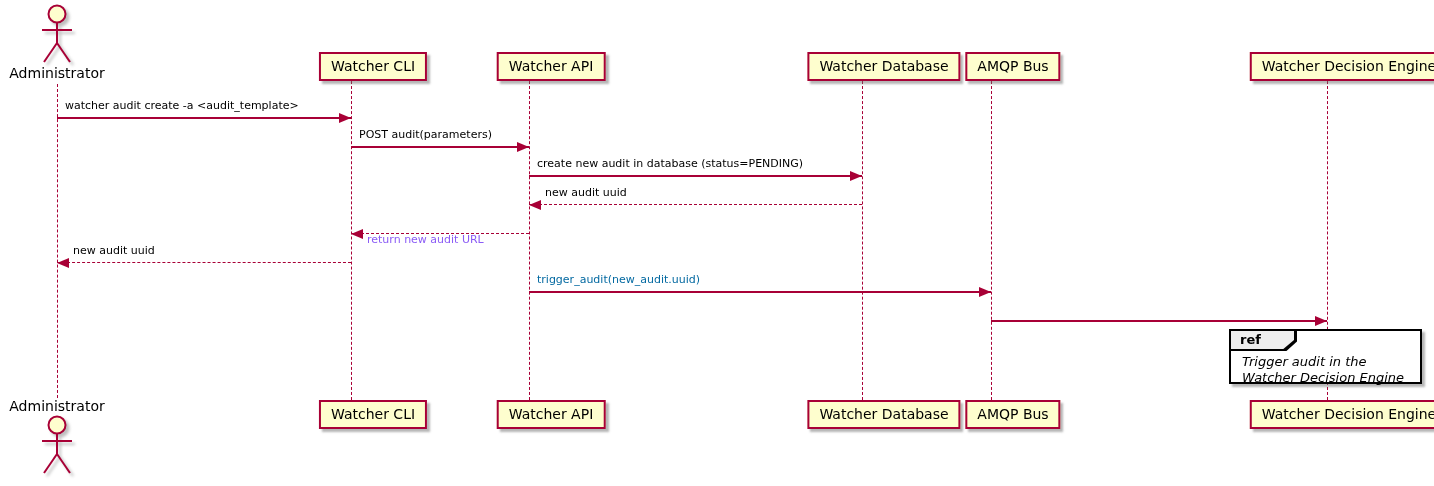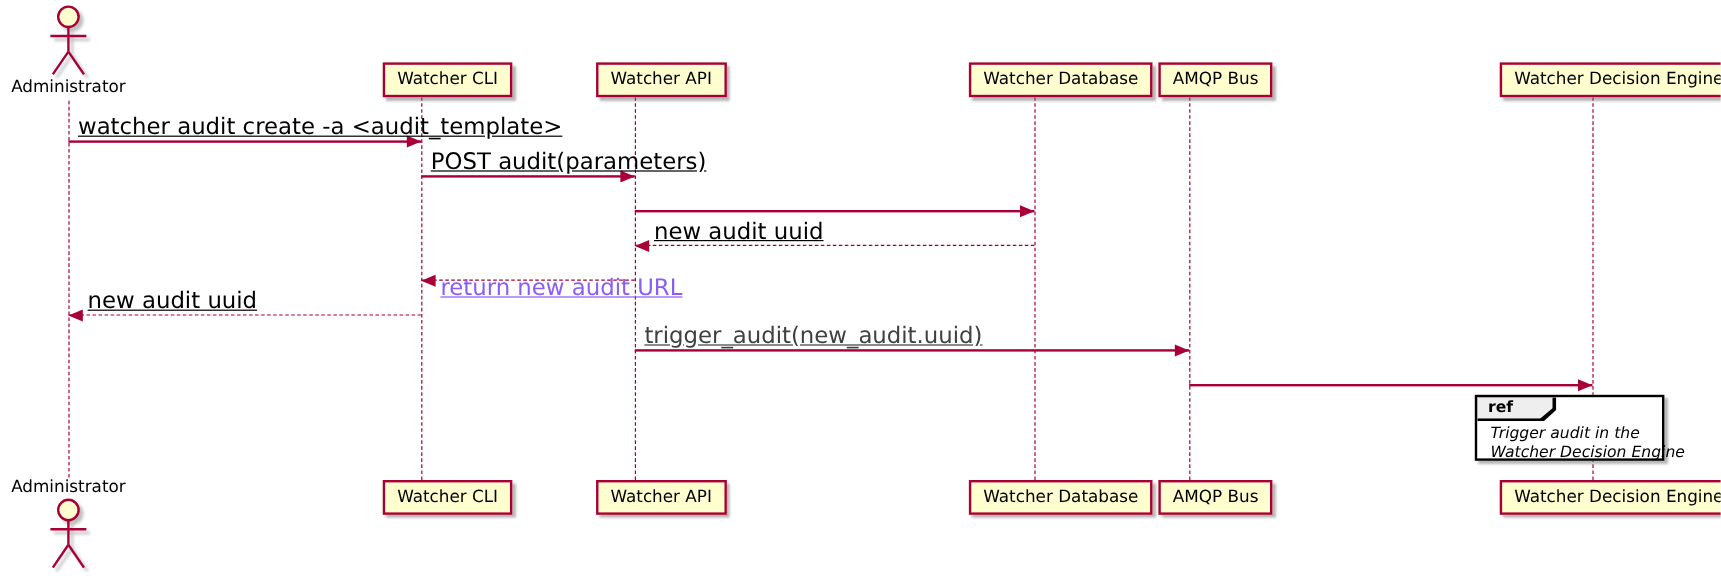--- a/index.html
+++ b/index.html
@@ -38,25 +38,24 @@
     position: absolute;
     width: 0; height: 0;
     border-top: 5px solid transparent;
     border-bottom: 5px solid transparent;
     z-index: 2;
   }
   .arrow-head.right { border-left: 12px solid; }
   .arrow-head.left  { border-right: 12px solid; }
   .msg-label {
     position: absolute;
-    font-size: 19px;
+    font-size: 11px;
     line-height: 16px;
     white-space: nowrap;
     z-index: 2;
-    text-decoration: underline;
   }
   .actor-label {
     position: absolute;
     transform: translateX(-50%);
     font-size: 14px;
     line-height: 15px;
     white-space: nowrap;
     z-index: 3;
   }
   .actor-svg {
@@ -132,35 +131,36 @@
     <div class="pbox" style="left: 1327px; top: 52px; background: rgb(254, 254, 206); border-color: rgb(168, 0, 54); color: rgb(0, 0, 0);">Watcher Decision Engine</div>
     <div class="pbox" style="left: 1327px; top: 400px; background: rgb(254, 254, 206); border-color: rgb(168, 0, 54); color: rgb(0, 0, 0);">Watcher Decision Engine</div>
     <div class="msg-line solid" style="left: 57px; top: 117px; width: 294px; background: rgb(168, 0, 54);"></div>
     <div class="arrow-head right" style="top: 113px; left: 339px; border-left-color: rgb(168, 0, 54);"></div>
     <div class="msg-label" style="left: 65px; top: 98px; color: rgb(0, 0, 0);">watcher audit create -a &lt;audit_template&gt;</div>
     <div class="msg-line solid" style="left: 351px; top: 146px; width: 178px; background: rgb(168, 0, 54);"></div>
     <div class="arrow-head right" style="top: 142px; left: 517px; border-left-color: rgb(168, 0, 54);"></div>
     <div class="msg-label" style="left: 359px; top: 127px; color: rgb(0, 0, 0);">POST audit(parameters)</div>
     <div class="msg-line solid" style="left: 529px; top: 175px; width: 333px; background: rgb(168, 0, 54);"></div>
     <div class="arrow-head right" style="top: 171px; left: 850px; border-left-color: rgb(168, 0, 54);"></div>
+    <div class="msg-label" style="left: 537px; top: 156px; color: rgb(0, 0, 0);">create new audit in database (status=PENDING)</div>
     <div class="msg-line dashed" style="left: 529px; top: 204px; width: 333px; border-top-color: rgb(168, 0, 54);"></div>
     <div class="arrow-head left" style="top: 200px; left: 529px; border-right-color: rgb(168, 0, 54);"></div>
     <div class="msg-label" style="left: 545px; top: 185px; color: rgb(0, 0, 0);">new audit uuid</div>
     <div class="msg-line dashed" style="left: 351px; top: 233px; width: 178px; border-top-color: rgb(168, 0, 54);"></div>
     <div class="arrow-head left" style="top: 229px; left: 351px; border-right-color: rgb(168, 0, 54);"></div>
     <div class="msg-label" style="left: 367px; top: 232px; color: #8b5cf6;">return new audit URL</div>
     <div class="msg-line dashed" style="left: 57px; top: 262px; width: 294px; border-top-color: rgb(168, 0, 54);"></div>
     <div class="arrow-head left" style="top: 258px; left: 57px; border-right-color: rgb(168, 0, 54);"></div>
     <div class="msg-label" style="left: 73px; top: 243px; color: rgb(0, 0, 0);">new audit uuid</div>
     <div class="msg-line solid" style="left: 529px; top: 291px; width: 462px; background: rgb(168, 0, 54);"></div>
     <div class="arrow-head right" style="top: 287px; left: 979px; border-left-color: rgb(168, 0, 54);"></div>
-    <div class="msg-label" style="left: 537px; top: 272px; color: #404040;">trigger_audit(new_audit.uuid)</div>
+    <div class="msg-label" style="left: 537px; top: 272px; color: #0369a1;">trigger_audit(new_audit.uuid)</div>
     <div class="msg-line solid" style="left: 991px; top: 320px; width: 336px; background: rgb(168, 0, 54);"></div>
     <div class="arrow-head right" style="top: 316px; left: 1315px; border-left-color: rgb(168, 0, 54);"></div>
-    <div class="ref-box" style="left: 1229px; top: 329px; width: 158px; height: 55px; background: rgb(255, 255, 255); border-color: rgb(0, 0, 0);">
+    <div class="ref-box" style="left: 1229px; top: 329px; width: 193px; height: 55px; background: rgb(255, 255, 255); border-color: rgb(0, 0, 0);">
       <div class="ref-head-outer" style="background: rgb(0, 0, 0);"></div>
       <div class="ref-head-inner" style="background: rgb(238, 238, 238); color: rgb(0, 0, 0);">ref</div>
       <div class="ref-body" style="color: rgb(0, 0, 0);">
         <div class="ref-line">Trigger audit in the</div>
         <div class="ref-line">Watcher Decision Engine</div>
       </div>
     </div>
   </div>
 
 </body></html>

